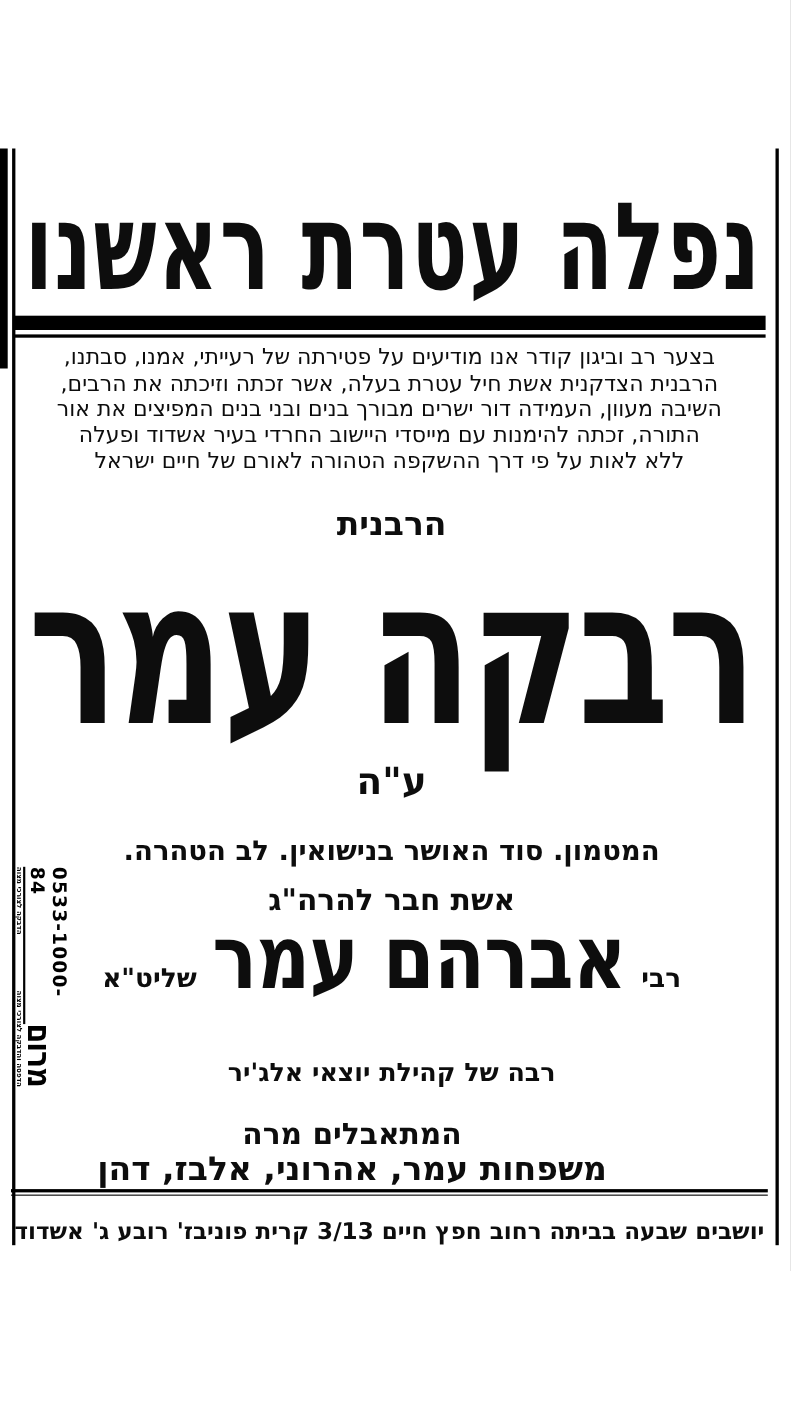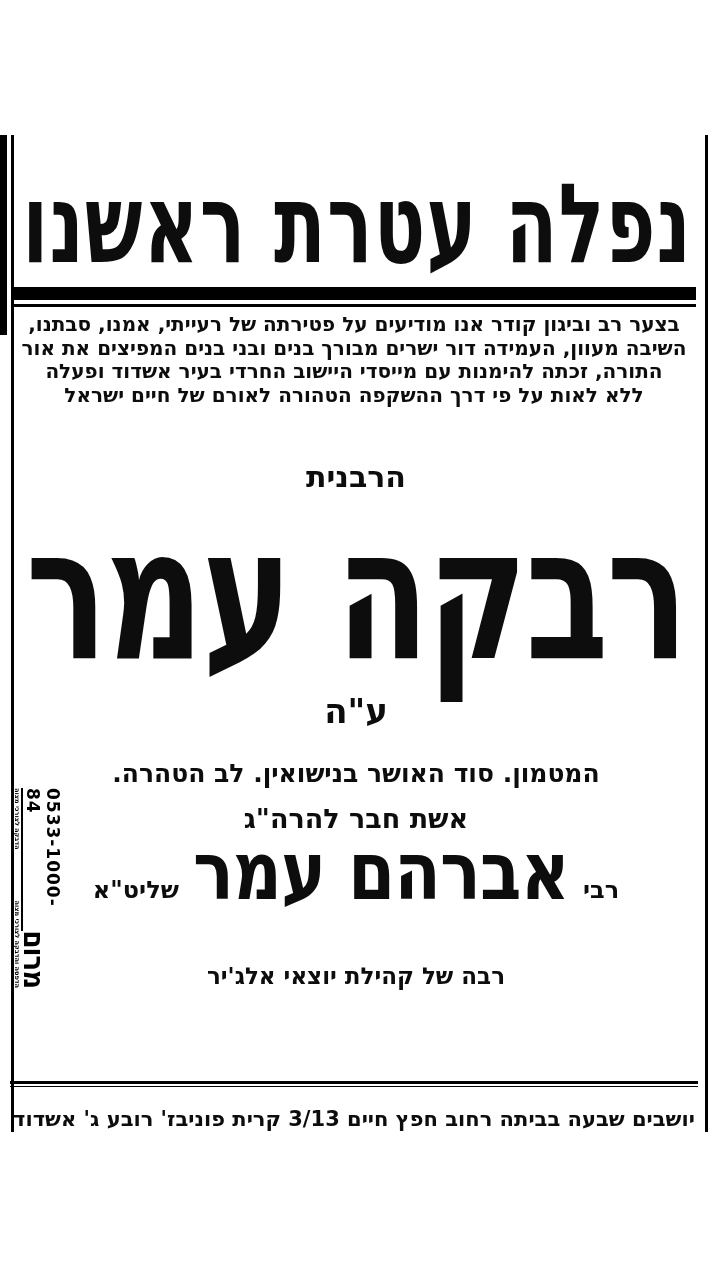--- a/index.html
+++ b/index.html
@@ -17,21 +17,21 @@
   .corner-strip{position:absolute;left:0;top:0;width:7px;height:200px;background:#000;}
   .headline{
     position:absolute;top:8px;left:20px;right:20px;height:150px;
     font-size:76px;font-weight:bold;line-height:150px;white-space:nowrap;
     transform:scaleY(1.45);transform-origin:center 40%;letter-spacing:1px;
   }
   .rule-thick{position:absolute;top:152px;left:12px;right:16px;height:13px;background:#000;}
   .rule-thin{position:absolute;top:169px;left:12px;right:16px;height:3px;background:#000;}
 
   .intro{position:absolute;top:178px;left:14px;right:18px;
-    font-size:20px;font-weight:bold;line-height:23.5px;text-align:center;white-space:nowrap;}
+    font-size:20px;font-weight:normal;line-height:23.5px;text-align:center;white-space:nowrap;}
 
   .title-prefix{position:absolute;top:324px;left:0;right:0;font-size:30px;font-weight:bold;text-align:center;}
   .big-name{
     position:absolute;top:352px;left:0;right:0;text-align:center;white-space:nowrap;
     font-size:136px;font-weight:bold;line-height:160px;letter-spacing:-2px;
     transform:scaleY(1.35);transform-origin:center top;
   }
   .honorific{position:absolute;top:556px;left:0;right:0;font-size:34px;font-weight:bold;text-align:center;}
 
   .books-label{position:absolute;top:602px;left:0;right:0;font-size:19px;font-weight:bold;text-align:center;}
@@ -83,40 +83,45 @@
     <div class="frame-line left"></div>
     <div class="frame-line right"></div>
     <div class="corner-strip"></div>
 
     <div class="headline">נפלה עטרת ראשנו</div>
     <div class="rule-thick"></div>
     <div class="rule-thin"></div>
 
     <div class="intro">
       <div>בצער רב וביגון קודר אנו מודיעים על פטירתה של רעייתי, אמנו, סבתנו,</div>
+      <div>הרבנית הצדקנית אשת חיל עטרת בעלה, אשר זכתה וזיכתה את הרבים,</div>
       <div>השיבה מעוון, העמידה דור ישרים מבורך בנים ובני בנים המפיצים את אור</div>
       <div>התורה, זכתה להימנות עם מייסדי היישוב החרדי בעיר אשדוד ופעלה</div>
       <div>ללא לאות על פי דרך ההשקפה הטהורה לאורם של חיים ישראל</div>
     </div>
 
     <div class="title-prefix">הרבנית</div>
     <div class="big-name">רבקה עמר</div>
     <div class="honorific">ע"ה</div>
 
     <div class="books-list">המטמון. סוד האושר בנישואין. לב הטהרה.</div>
 
     <div class="spouse-intro">אשת חבר להרה"ג</div>
     <div class="spouse-row">
       <span class="spouse-side">רבי</span>
       <span class="spouse-big">אברהם עמר</span>
       <span class="spouse-side">שליט"א</span>
     </div>
     <div class="spouse-role">רבה של קהילת יוצאי אלג'יר</div>
 
 
+    <div class="mourners">
+      <div class="mourners-title">המתאבלים מרה</div>
+      <div class="mourners-families">משפחות עמר, אהרוני, אלבז, דהן</div>
+    </div>
 
     <div class="bottom-rule-a"></div>
     <div class="bottom-rule-b"></div>
     <div class="shiva">יושבים שבעה בביתה רחוב חפץ חיים 3/13 קרית פוניבז' רובע ג' אשדוד</div>
   </div>
 
   <div class="print-ad">
     <div class="ad-main">
       <span class="ad-phone">0533-1000-84</span>
       <span class="ad-logo">מרום</span>

